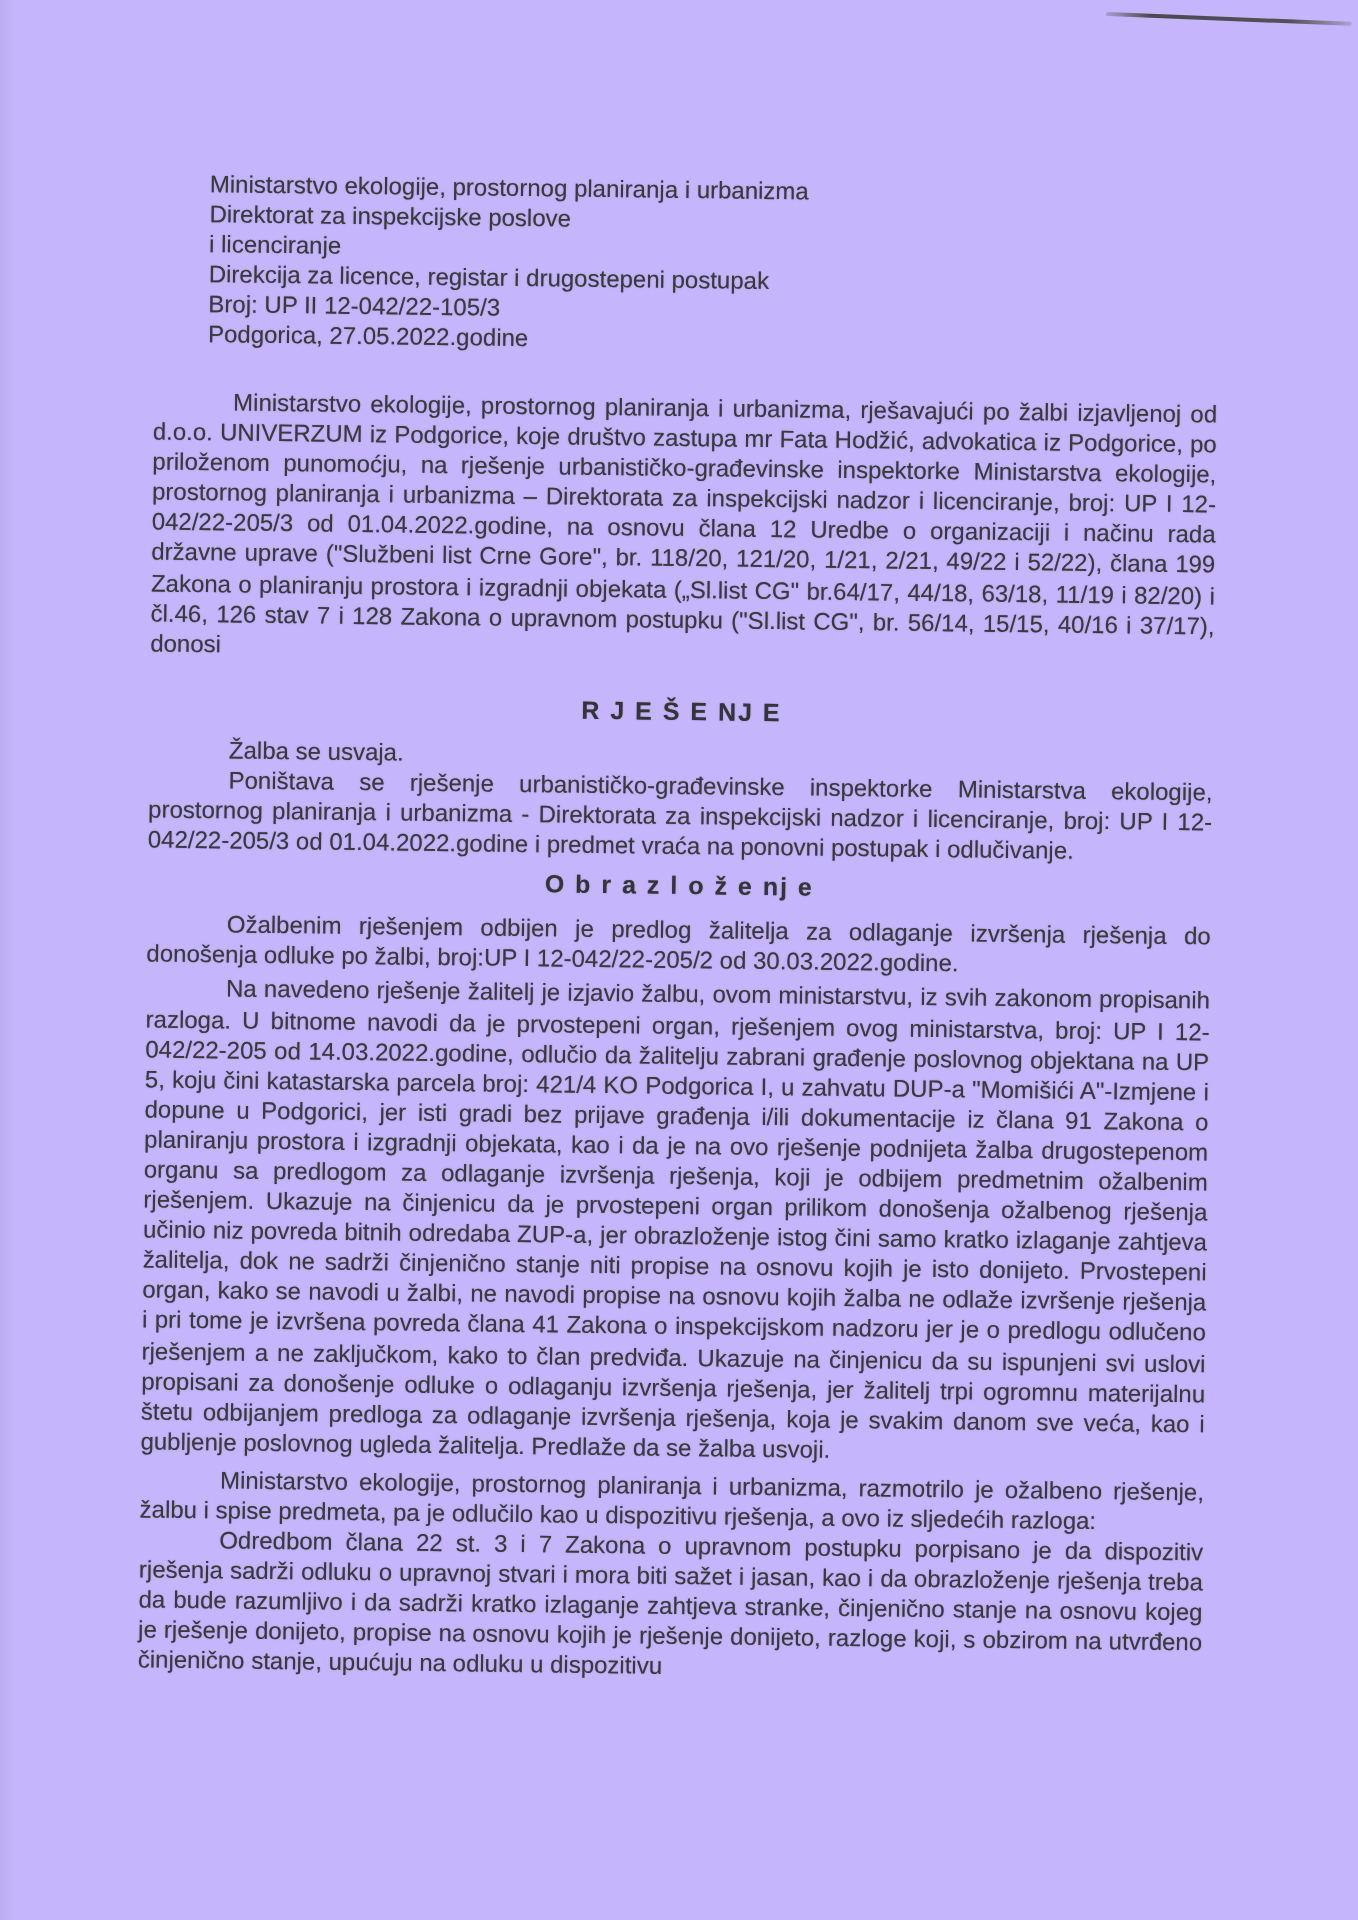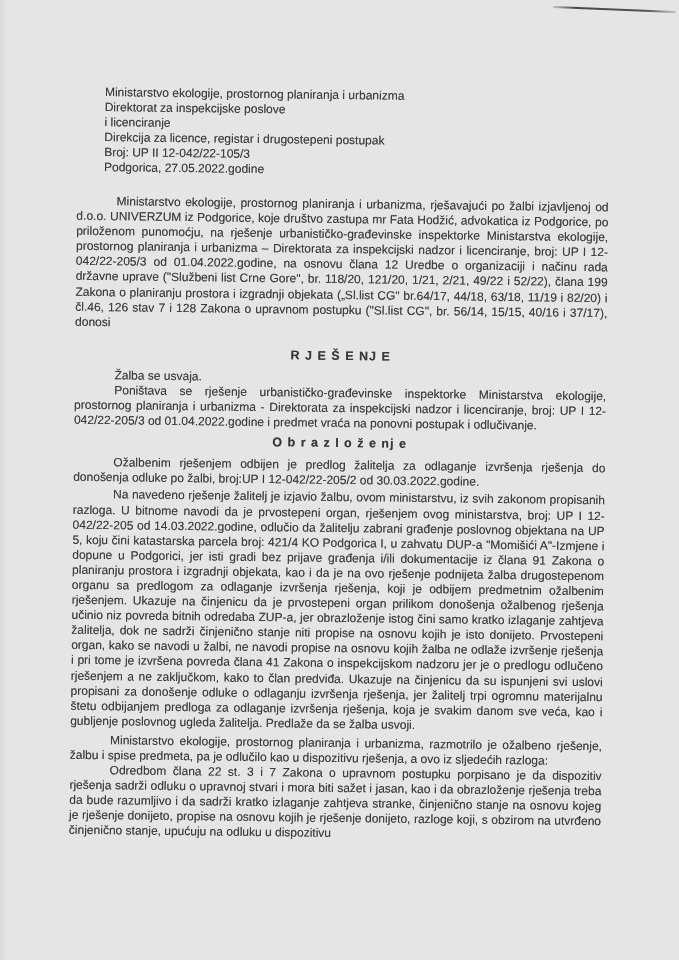--- a/index.html
+++ b/index.html
@@ -1,20 +1,20 @@
 <!DOCTYPE html>
 <html><head>
 <meta charset="utf-8">
 <style>
   html, body { margin: 0; padding: 0; }
   .viewport {
     position: relative;
     width: 679px;
     height: 960px;
-    background: #e5e5e5;
+    background: #c4b5fd;
     overflow: hidden;
     font-family: "Liberation Sans", "DejaVu Sans", sans-serif;
     color: #3a3a3a;
   }
   .edge-shade {
     position: absolute;
     left: 0; top: 0; bottom: 0;
     width: 8px;
     background: linear-gradient(to right, rgba(0,0,0,0.05), rgba(0,0,0,0));
   }

